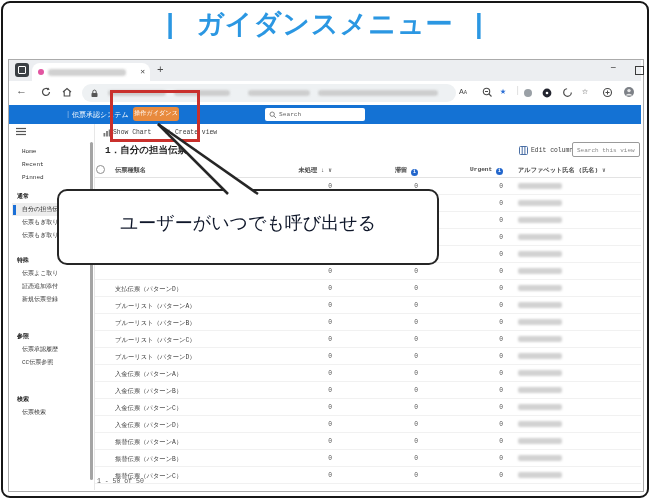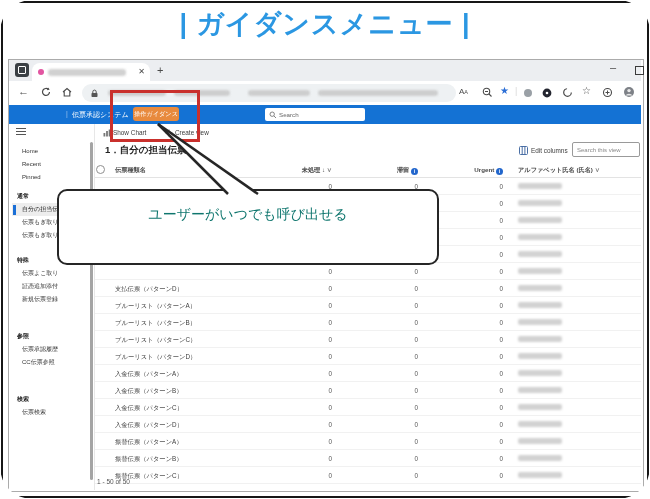--- a/index.html
+++ b/index.html
@@ -1,17 +1,17 @@
 <!DOCTYPE html>
 <html><head>
 <meta charset="utf-8">
 <style>
   html,body{margin:0;padding:0;background:#fff;}
   .stage{position:relative;width:650px;height:499px;background:#fff;overflow:hidden;
-         font-family:Liberation Sans, sans-serif;border-radius:32px;}
+         font-family:Liberation Mono, monospace;}
   .abs{position:absolute;}
   .outer-frame{position:absolute;inset:1px;border:2.5px solid #161616;border-radius:9px;z-index:100;pointer-events:none;}
   .page-title{position:absolute;top:6px;left:0;right:0;text-align:center;font-size:27px;font-weight:bold;
               color:#2b97e2;letter-spacing:1px;}
   
   .bwin{position:absolute;left:8px;top:59px;width:634px;height:431px;border:1px solid #ababab;background:#fff;}
   .tabstrip{position:absolute;left:9px;top:60px;width:632px;height:21px;background:#eceef1;}
   .browser-logo{position:absolute;left:15px;top:63px;width:14px;height:14px;background:#3a3f44;border-radius:3px;}
   .browser-logo .inner{width:6px;height:6px;border:1px solid #fff;margin:3px;border-radius:1px;}
   .tab{position:absolute;left:32px;top:63px;width:118px;height:18px;background:#fff;border-radius:8px 8px 0 0;}
@@ -53,21 +53,21 @@
   .c-pending{left:167px;}
   .c-stay{left:253px;}
   .c-urgent{left:338px;}
   .c-blur{position:absolute;left:423px;top:5px;width:44px;height:6px;background:#c4c4c4;border-radius:2px;
           filter:blur(1.2px);opacity:.75;}
   .pagination{position:absolute;left:97px;top:478px;font-size:6.5px;color:#555;}
   
   .red-rect{position:absolute;left:110px;top:90px;width:84px;height:46px;border:3px solid #c9302c;z-index:40;}
   .bubble{position:absolute;left:57px;top:189px;width:382px;height:76px;background:#fff;border:2.5px solid #262626;
           border-radius:10px;z-index:50;text-align:center;box-sizing:border-box;}
-  .bubble .bline{font-size:14px;line-height:33px;color:#0f766e;margin-top:7px;}
+  .bubble .bline{font-size:18px;line-height:33px;color:#0f172a;margin-top:17px;}
   .tail{position:absolute;left:140px;top:118px;z-index:51;}
   .hdr-underline{position:absolute;left:95px;top:177px;width:546px;height:1px;background:#e3e3e3;}
 </style>
 </head>
 <body>
 
 <div class="stage">
 
   <div class="outer-frame"></div>
   <div class="page-title">| ガイダンスメニュー |</div>

